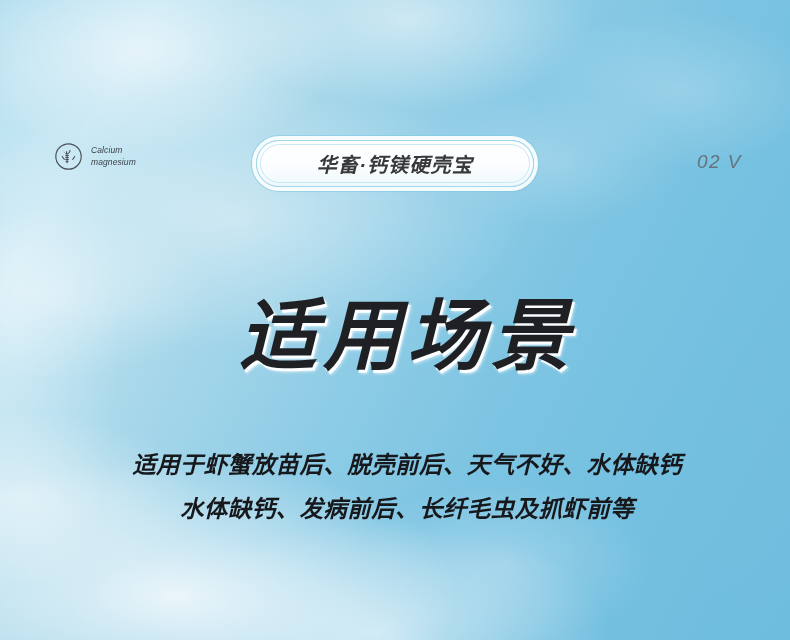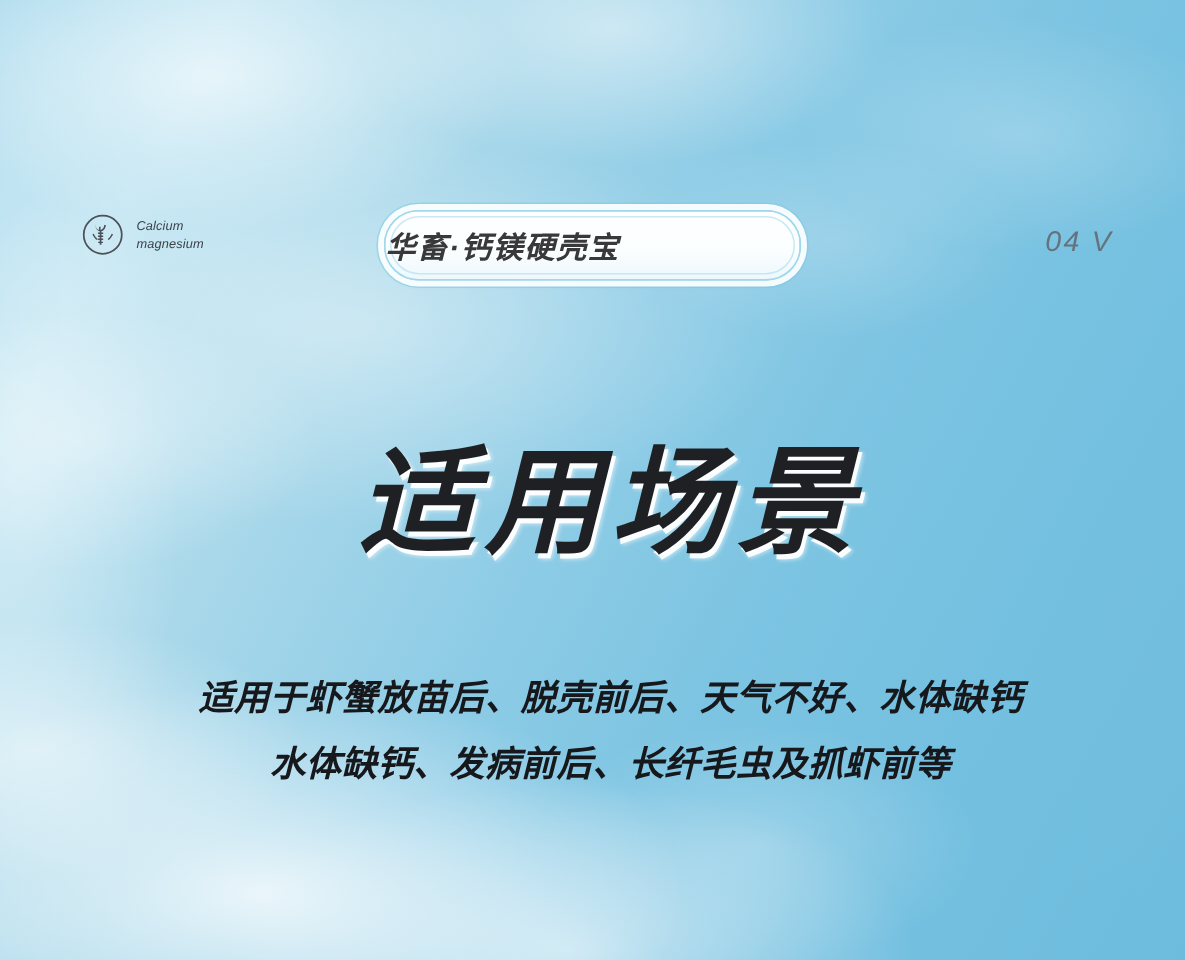--- a/index.html
+++ b/index.html
@@ -108,21 +108,21 @@
     height: 45px;
     border-radius: 23px;
     background: linear-gradient(180deg, #ffffff 0%, #fbfeff 55%, #eef8fc 100%);
     border: 1px solid #9fd8ec;
     box-shadow:
       0 0 0 4px rgba(255,255,255,0.92),
       0 0 0 5px rgba(125,200,228,0.55),
       0 2px 5px rgba(60,120,150,0.14);
     display: flex;
     align-items: center;
-    justify-content: flex-start;
+    justify-content: center;
   }
 
   .badge-inner {
     position: absolute;
     inset: 3px;
     border-radius: 20px;
     border: 1px solid rgba(190,228,242,0.85);
     pointer-events: none;
   }
 
@@ -206,21 +206,21 @@
         <span class="l1">Calcium</span>
         <span class="l2">magnesium</span>
       </div>
     </div>
 
     <div class="badge">
       <span class="badge-inner"></span>
       <span class="badge-label">华畜·钙镁硬壳宝</span>
     </div>
 
-    <div class="page-marker">04 V</div>
+    <div class="page-marker">02 V</div>
 
   </div>
 
   <div class="main-title">适用场景</div>
 
   <div class="desc">
     <span class="line">适用于虾蟹放苗后、脱壳前后、天气不好、水体缺钙</span>
     <span class="line">水体缺钙、发病前后、长纤毛虫及抓虾前等</span>
   </div>
 

